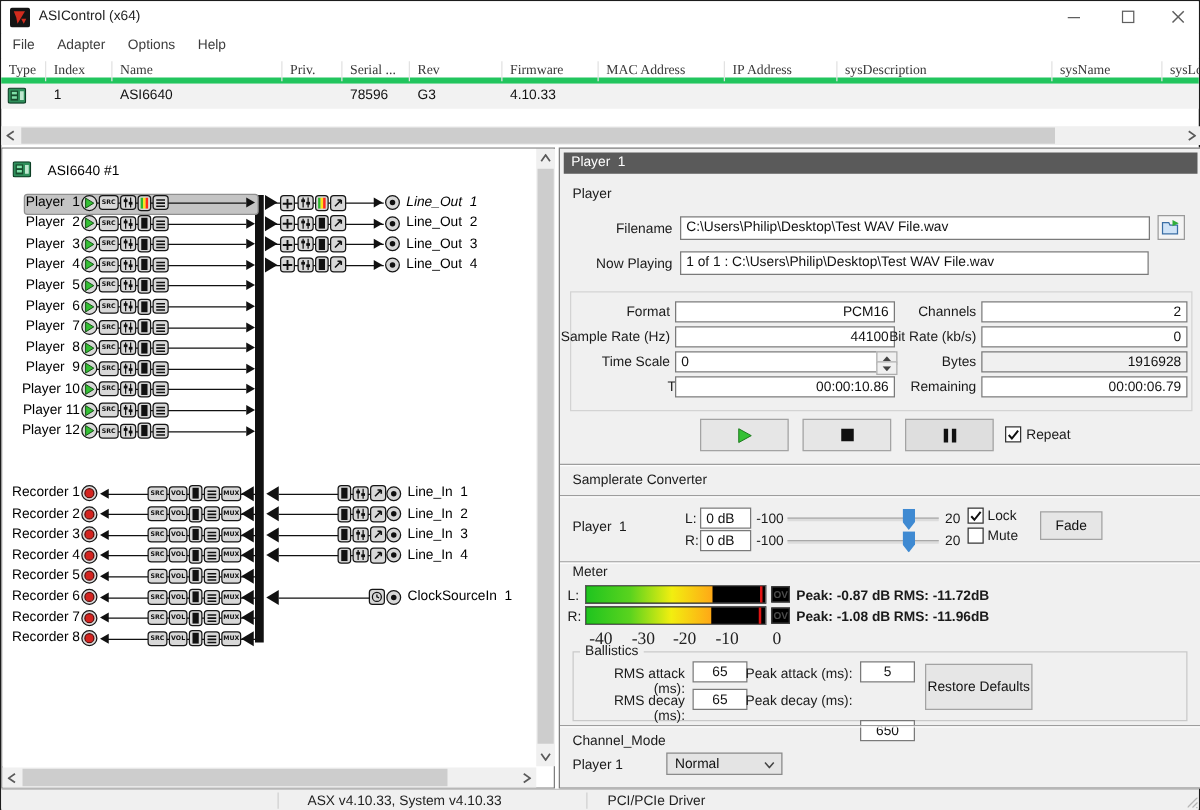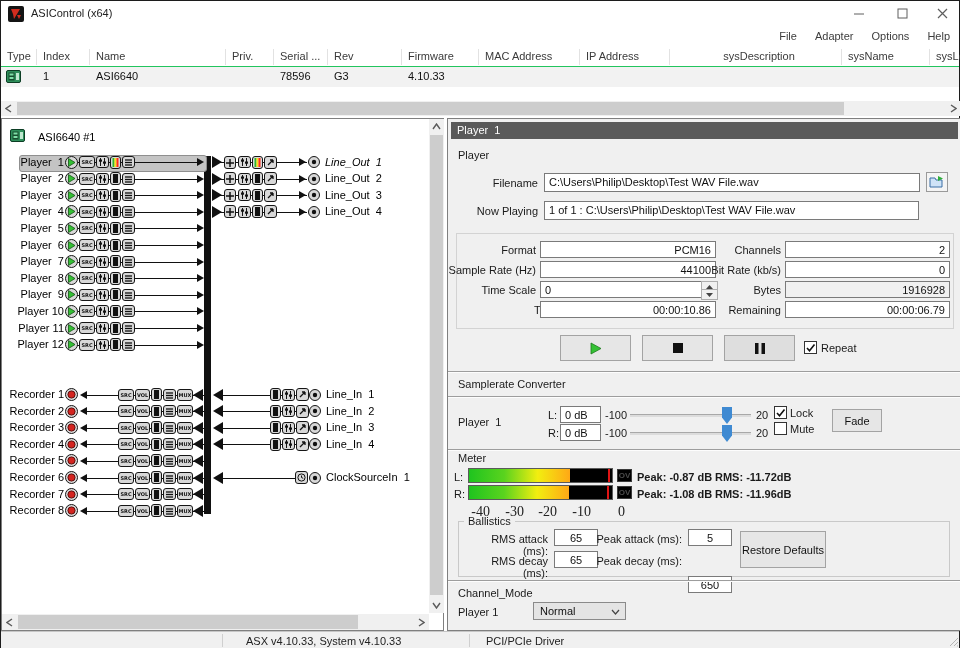--- a/index.html
+++ b/index.html
@@ -6,24 +6,24 @@
   body{width:960px;height:648px;position:relative;font-family:"Liberation Sans",sans-serif;
        font-size:11px;color:#1a1a1a;background:#fff;overflow:hidden;}
   #app{position:absolute;inset:0;border:1px solid #1c1c1c;box-sizing:border-box;background:#fff;}
   .abs{position:absolute;box-sizing:border-box;}
   .pre{white-space:pre;}
   
   #titlebar{left:0;top:0;width:100%;height:26px;background:#fff;}
   #title-text{left:30px;top:6px;color:#222;}
   .winbtn{top:0;width:34px;height:25px;display:flex;align-items:center;justify-content:center;color:#5f5f5f;}
   
-  #menubar{left:0;top:26px;width:100%;height:20px;background:#fff;text-align:right;}
+  #menubar{left:0;top:26px;width:100%;height:20px;background:#fff;}
   .menu-item{display:inline-block;padding:3px 9px 0 9px;color:#3c3c3c;}
   
-  #tablehead{left:0;top:46px;width:100%;height:20px;background:#fff;border-bottom:1px solid #22c55e;}
+  #tablehead{left:0;top:46px;width:100%;height:20px;background:#fff;border-bottom:5px solid #22c55e;font-family:Liberation Serif, serif;}
   .colhead{position:absolute;top:3px;color:#3a3a3a;padding-left:6px;box-sizing:border-box;}
   .colsep{position:absolute;top:2px;width:1px;height:16px;background:#e2e2e2;}
   #tablerow{left:0;top:66px;width:100%;height:20px;background:#f2f2f2;}
   .cell{position:absolute;top:3px;padding-left:6px;color:#111;}
   
   .sbar{background:#f0f0f0;}
   .sthumb{background:#cdcdcd;}
   .sarrow{display:flex;align-items:center;justify-content:center;color:#5a5a5a;font-size:10px;}
   
   #leftpanel{left:0;top:117px;width:443px;height:513px;border:1px solid #7f7f7f;background:#fff;}
@@ -112,21 +112,21 @@
       <div class="colhead" style="left: 273px; width: 54px;">Serial ...</div>
       <div class="colsep" style="left: 272px;"></div>
       <div class="colhead" style="left: 327px; width: 74px;">Rev</div>
       <div class="colsep" style="left: 326px;"></div>
       <div class="colhead" style="left: 401px; width: 77px;">Firmware</div>
       <div class="colsep" style="left: 400px;"></div>
       <div class="colhead" style="left: 478px; width: 101px;">MAC Address</div>
       <div class="colsep" style="left: 477px;"></div>
       <div class="colhead" style="left: 579px; width: 90px;">IP Address</div>
       <div class="colsep" style="left: 578px;"></div>
-      <div class="colhead" style="left: 669px; width: 172px; text-align: center;">sysDescription</div>
+      <div class="colhead" style="left: 669px; width: 172px;">sysDescription</div>
       <div class="colsep" style="left: 668px;"></div>
       <div class="colhead" style="left: 841px; width: 88px;">sysName</div>
       <div class="colsep" style="left: 840px;"></div>
       <div class="colhead" style="left: 929px; width: 31px;">sysLo</div>
       <div class="colsep" style="left: 928px;"></div>
     </div>
   <div class="abs" id="tablerow">
       <div class="abs" style="left: 5px; top: 3px; width: 15px; height: 13px;"><svg width="15" height="13">
           <rect x="0.5" y="0.5" width="14" height="12" rx="1.5" fill="#2f8f5b" stroke="#0c3d24"></rect>
           <rect x="2.5" y="2.5" width="6" height="8" fill="#174e2e"></rect>

